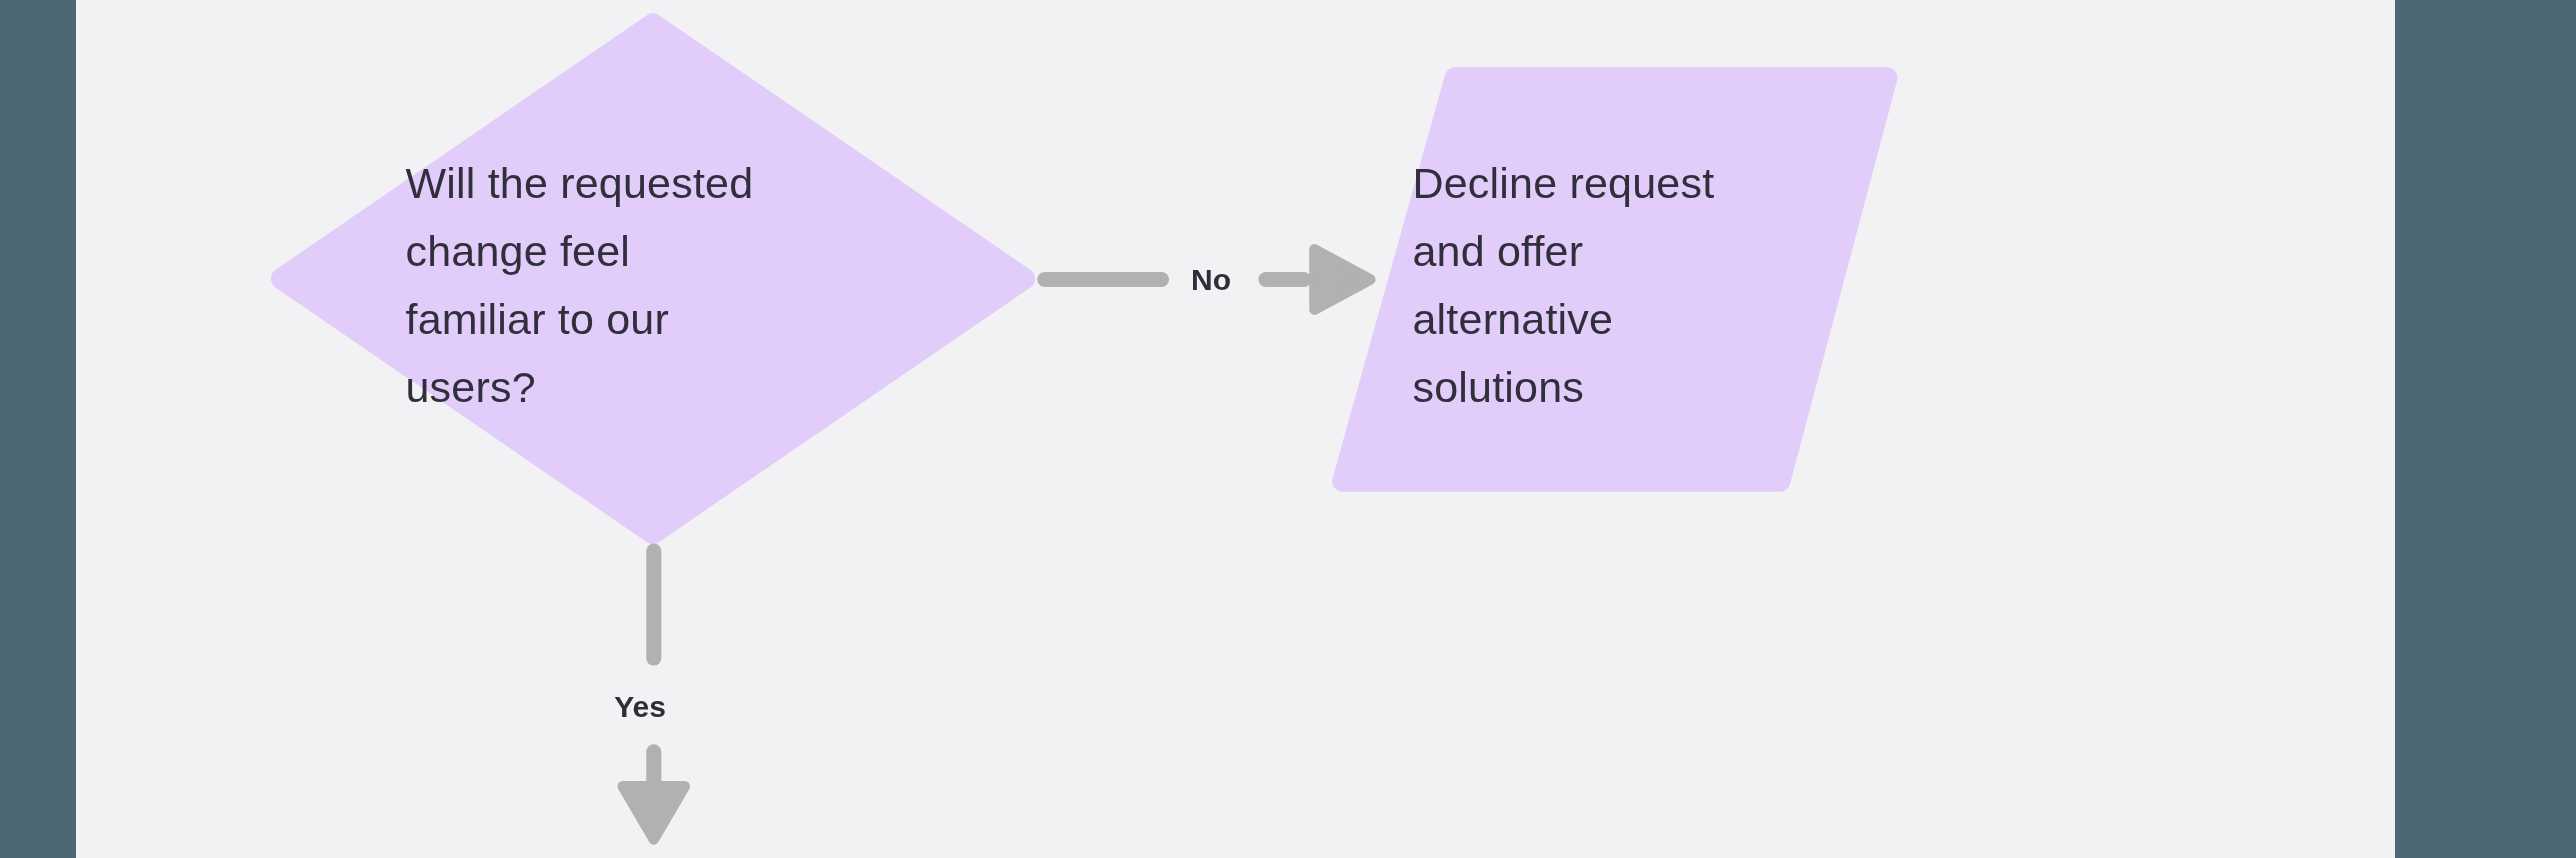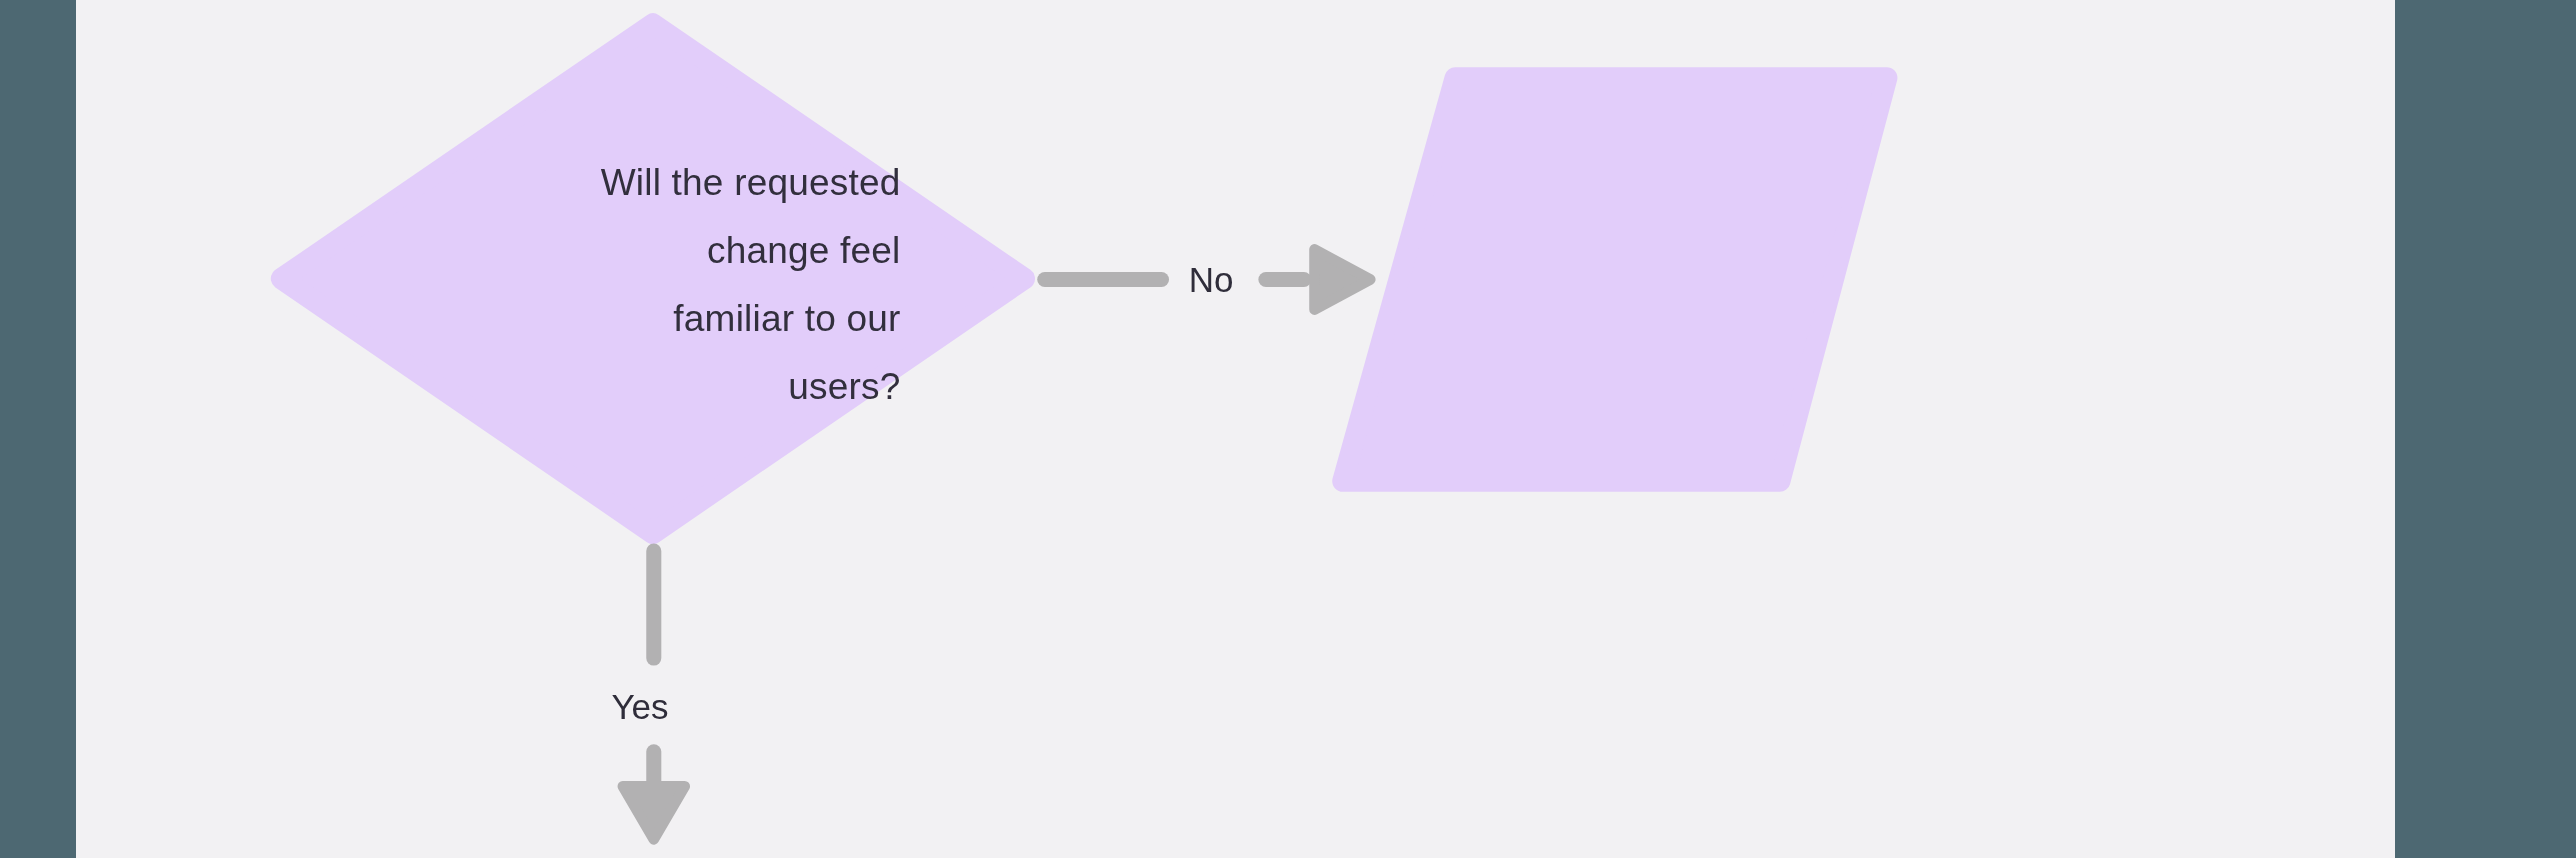--- a/index.html
+++ b/index.html
@@ -53,38 +53,38 @@
   .connector-head {
     fill: var(--arrow);
     stroke: var(--arrow);
     stroke-width: 12;
     stroke-linejoin: round;
   }
 
   .node-label {
     position: absolute;
     transform: translate(-50%, -50%);
-    text-align: right;
+    text-align: left;
     white-space: pre-line;
     color: var(--node-text);
-    font-size: 37px;
+    font-size: 43px;
     line-height: 68px;
     font-weight: 400;
     letter-spacing: 0.2px;
   }
   .node-label.decision { left: 653px; top: 285px; width: 495px; }
   .node-label.decline  { left: 1616px; top: 285px; width: 407px; }
 
   .connector-label {
     position: absolute;
     transform: translate(-50%, -50%);
     color: var(--label-text);
-    font-size: 35px;
+    font-size: 30px;
     line-height: 50px;
-    font-weight: 400;
+    font-weight: 700;
     white-space: nowrap;
   }
   .connector-label.no  { left: 1211px; top: 280px; }
   .connector-label.yes { left: 640px;  top: 707px; }
 </style>
 </head>
 <body>
 
 <div class="screen">
 
@@ -108,19 +108,23 @@
       <line class="connector-line" x1="739" y1="850" x2="739" y2="886"></line>
       <polygon class="connector-head" points="704,889 774,889 739,949"></polygon>
     </g>
   </svg>
 
   <div class="node-label decision">Will the requested
 change feel
 familiar to our
 users?</div>
 
+  <div class="node-label decline">Decline request
+and offer
+alternative
+solutions</div>
 
   <div class="connector-label no">No</div>
 
   <div class="connector-label yes">Yes</div>
 
 </div>
 
 
 </body></html>

